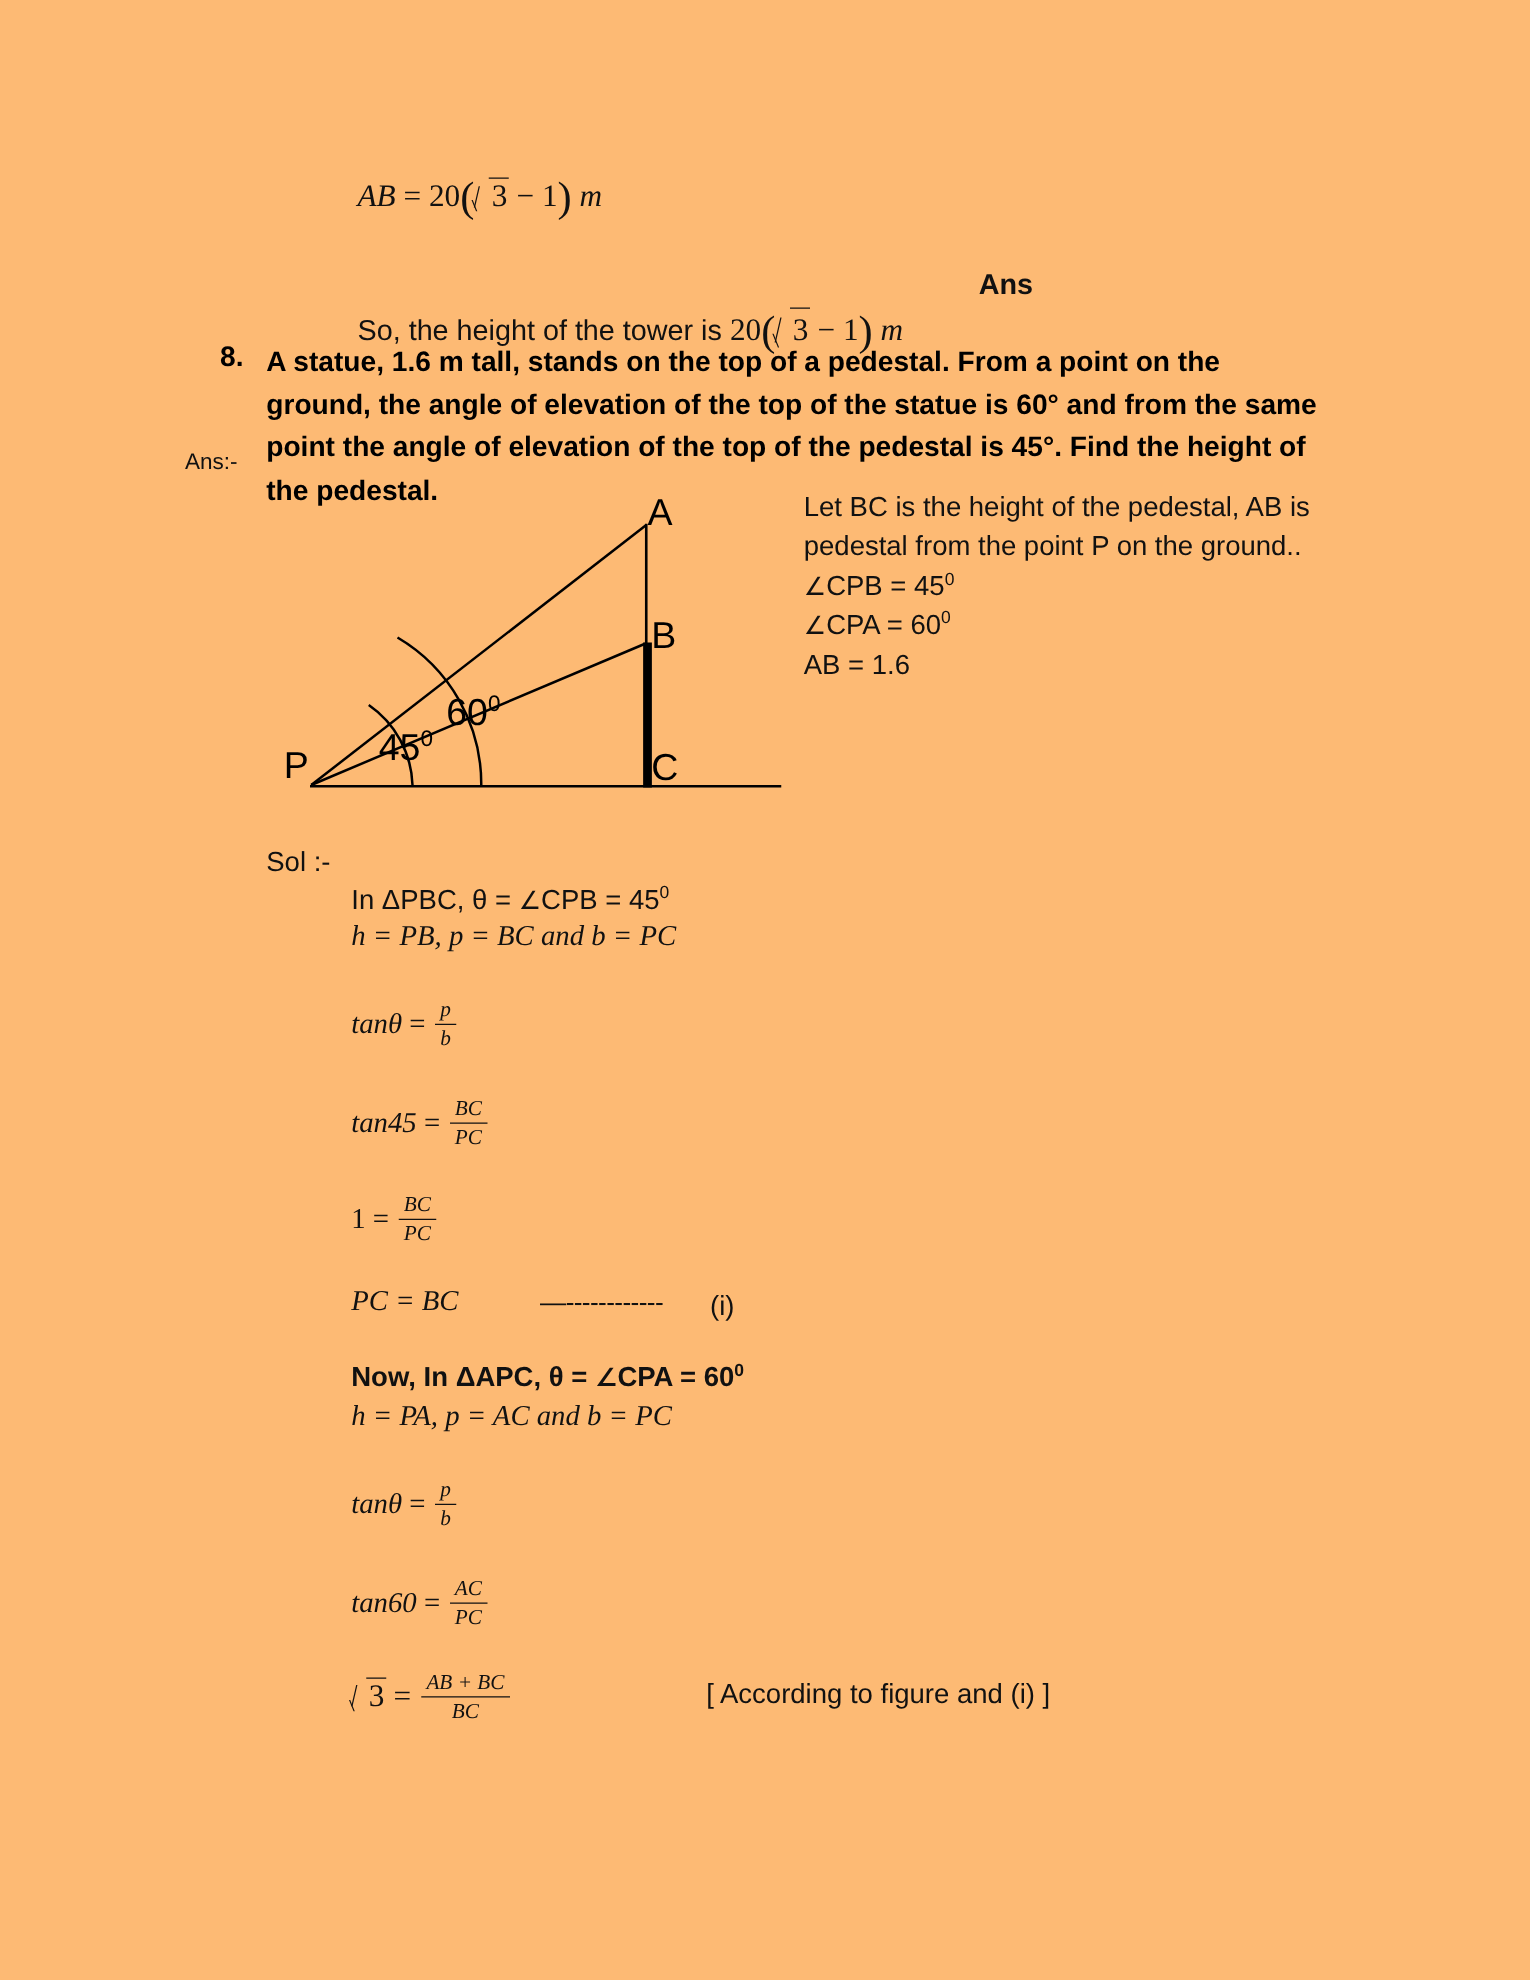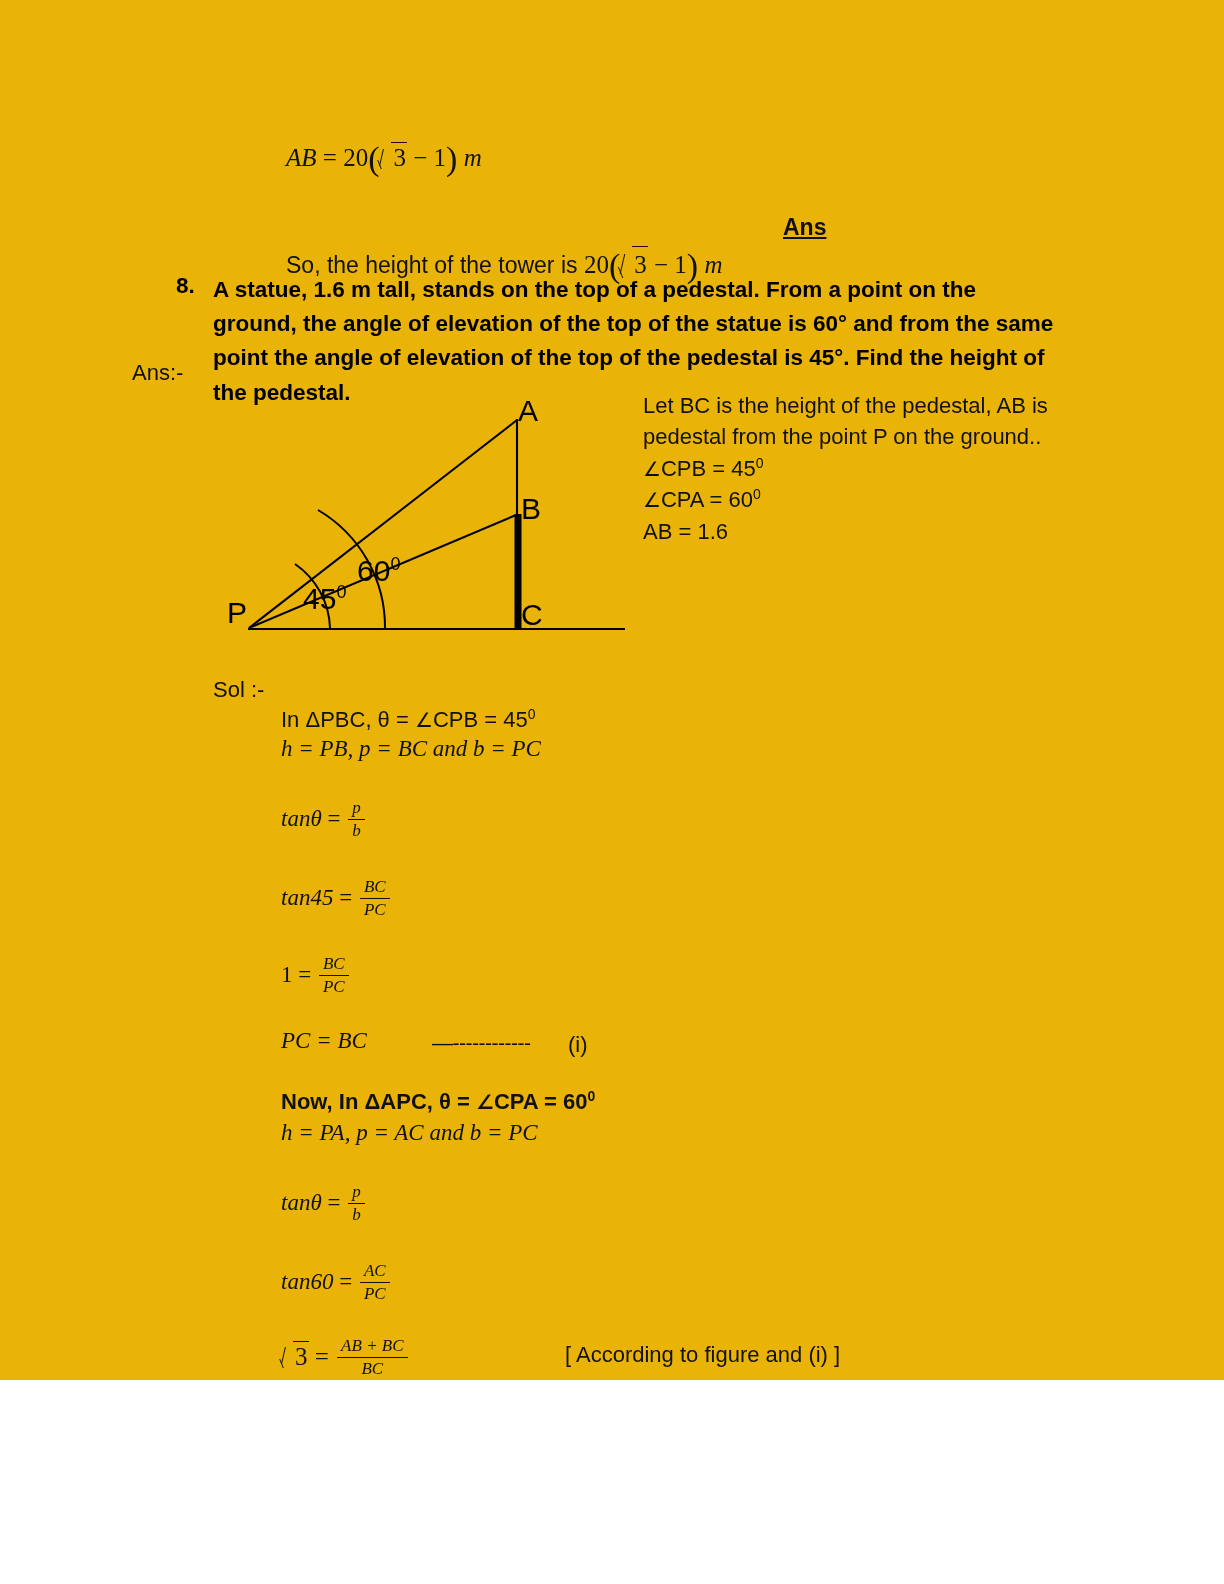--- a/index.html
+++ b/index.html
@@ -12,22 +12,22 @@
     height: 1584px;
     position: relative;
     font-family: "Liberation Sans", sans-serif;
     color: #000000;
     overflow: hidden;
   }
   .page {
     position: absolute;
     left: 0; top: 0;
     width: 1224px;
-    height: 1380px;
-    background: #eab308;
+    height: 1584px;
+    background: #fdba74;
   }
   .abs { position: absolute; }
 
   
   .sans {
     font-family: "Liberation Sans", sans-serif;
     font-size: 22px;
     line-height: 1.32;
     color: #111;
   }
@@ -109,21 +109,21 @@
     font-family: "Liberation Sans", sans-serif;
   }
   .qtext {
     font-weight: bold;
     font-size: 22.5px;
     line-height: 1.52;
     font-family: "Liberation Sans", sans-serif;
     color: #000;
   }
 
-  .uline { text-decoration: underline; font-weight: bold; }
+  .uline { font-weight: bold; }
 
   .angsym {
     font-family: "DejaVu Sans", sans-serif;
     font-size: 20px;
   }
   .sup0 {
     font-size: 14px;
     vertical-align: super;
     line-height: 0;
   }
@@ -163,21 +163,21 @@
       <span class="up">−</span>
       <span class="up">1</span><span class="bigparen">)</span>
       <span>m</span>
     </span>
   </div>
   <div class="abs uline sans" style="left:783px; top:212px; font-size:23px;">Ans</div>
 
   <div class="abs qnum" style="left:176px; top:273px;">8.</div>
   <div class="abs qtext" style="left:213px; top:273px; width:852px;">A statue, 1.6 m tall, stands on the top of a pedestal. From a point on the ground, the angle of elevation of the top of the statue is 60° and from the same point the angle of elevation of the top of the pedestal is 45°. Find the height of the pedestal.</div>
 
-  <div class="abs sans" style="left:132px; top:358px; font-size:22px;">Ans:-</div>
+  <div class="abs sans" style="left:148px; top:358px; font-size:18px;">Ans:-</div>
 
   <div class="abs" id="diagram">
     <svg width="420" height="250" viewBox="0 0 420 250">
 
       <line x1="26" y1="237" x2="403" y2="237" stroke="#000" stroke-width="2.1"></line>
 
       <line x1="27" y1="236" x2="295" y2="28" stroke="#000" stroke-width="2"></line>
 
       <line x1="27" y1="236" x2="294" y2="123" stroke="#000" stroke-width="2"></line>
 

